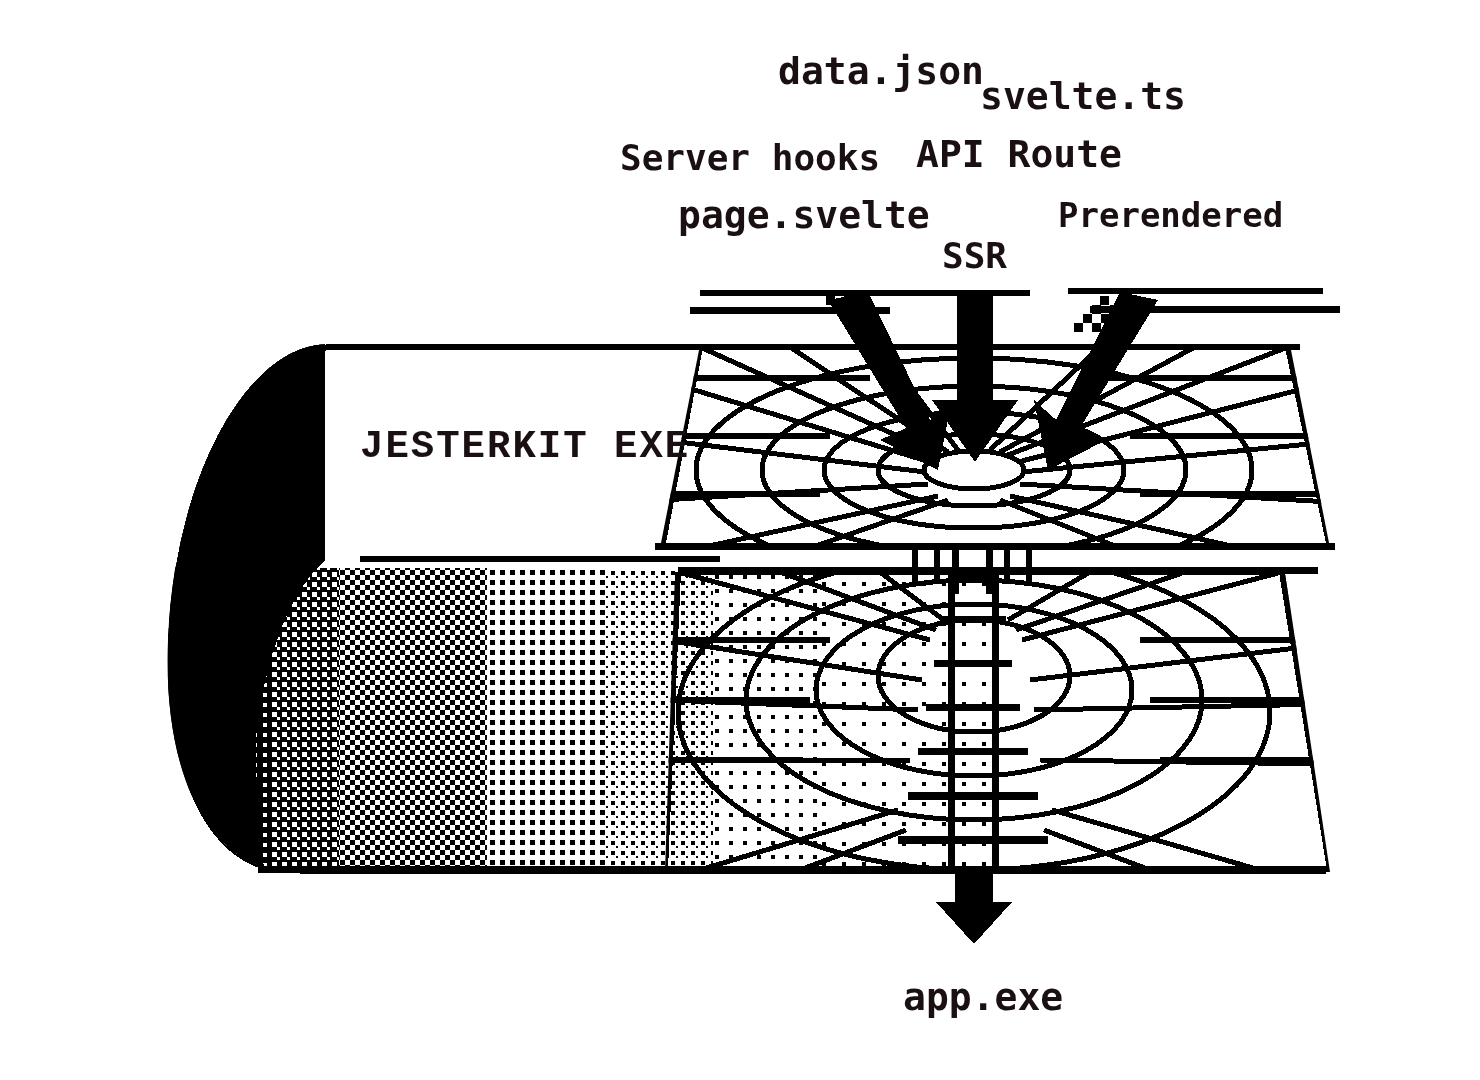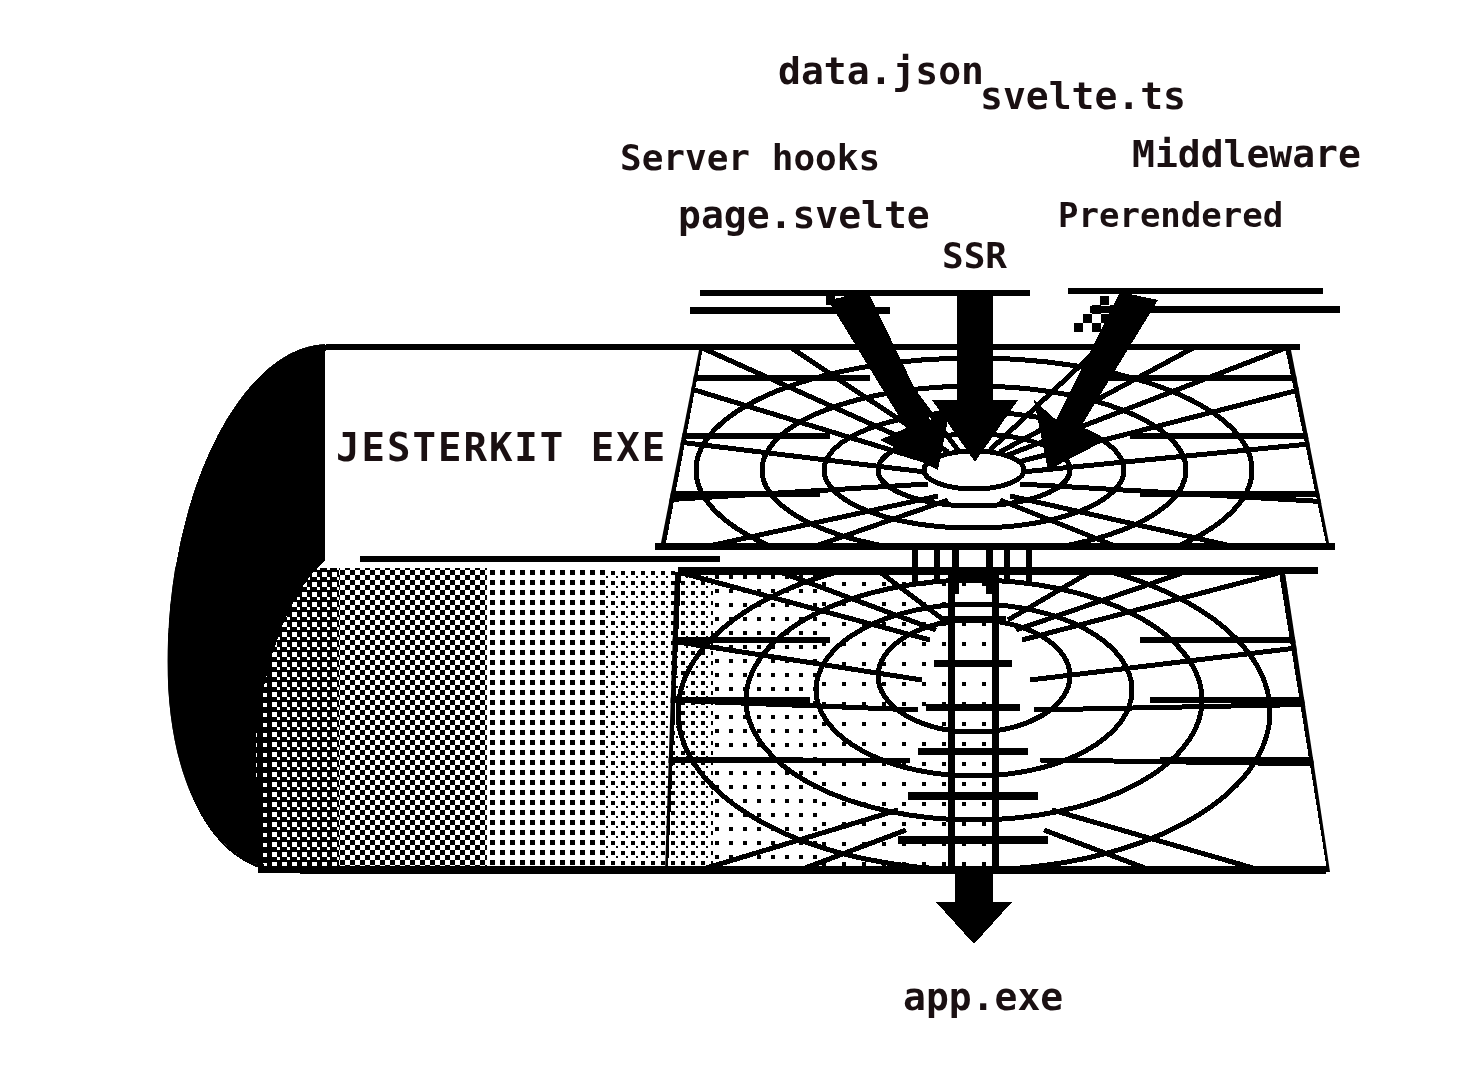--- a/index.html
+++ b/index.html
@@ -40,21 +40,21 @@
   }
 
   .lbl-datajson     { left: 778px;  top: 52px;  font-size: 38px; }
   .lbl-serverts     { left: 980px;  top: 77px;  font-size: 38px; }
   .lbl-serverhooks  { left: 620px;  top: 120px; font-size: 36px; margin-top: 20px; }
   .lbl-apiroute     { left: 916px;  top: 135px; font-size: 38px; }
   .lbl-middleware   { left: 1132px; top: 135px; font-size: 38px; }
   .lbl-pagesvelte   { left: 678px;  top: 196px; font-size: 38px; text-align: center; }
   .lbl-ssr          { left: 942px;  top: 210px; font-size: 36px; margin-top: 28px; }
   .lbl-prerendered  { left: 1058px; top: 198px; font-size: 34px; }
-  .lbl-jesterkit    { left: 336px;  top: 428px; font-size: 39px; letter-spacing: 2px; }
+  .lbl-jesterkit    { left: 360px;  top: 428px; font-size: 39px; letter-spacing: 2px; font-family: Liberation Mono, monospace; }
   .lbl-appexe       { left: 903px;  top: 978px; font-size: 38px; }
 
   
   #art {
     position: absolute;
     left: 0; top: 0;
     width: 1480px;
     height: 1080px;
     shape-rendering: crispEdges;
     image-rendering: pixelated;
@@ -309,21 +309,21 @@
     <rect class="fillk" x="300" y="866" width="1026" height="8"></rect>
 
     <g>
       <path class="fillk" d="M 955 872 L 993 872 L 993 902 L 1012 902 L 974 944 L 936 902 L 955 902 Z"></path>
     </g>
   </svg>
 
   <div class="label lbl-datajson">data.json</div>
   <div class="label lbl-serverts">svelte.ts</div>
   <div class="label lbl-serverhooks">Server hooks</div>
-  <div class="label lbl-middleware">Middleware</div>
+  <div class="label lbl-apiroute">API Route</div>
   <div class="label lbl-pagesvelte">page.svelte</div>
   <div class="label lbl-ssr">SSR</div>
   <div class="label lbl-prerendered">Prerendered</div>
 
   <div class="label lbl-jesterkit">JESTERKIT EXE</div>
   <div class="label lbl-appexe">app.exe</div>
 
 </div>
 
 </body></html>

